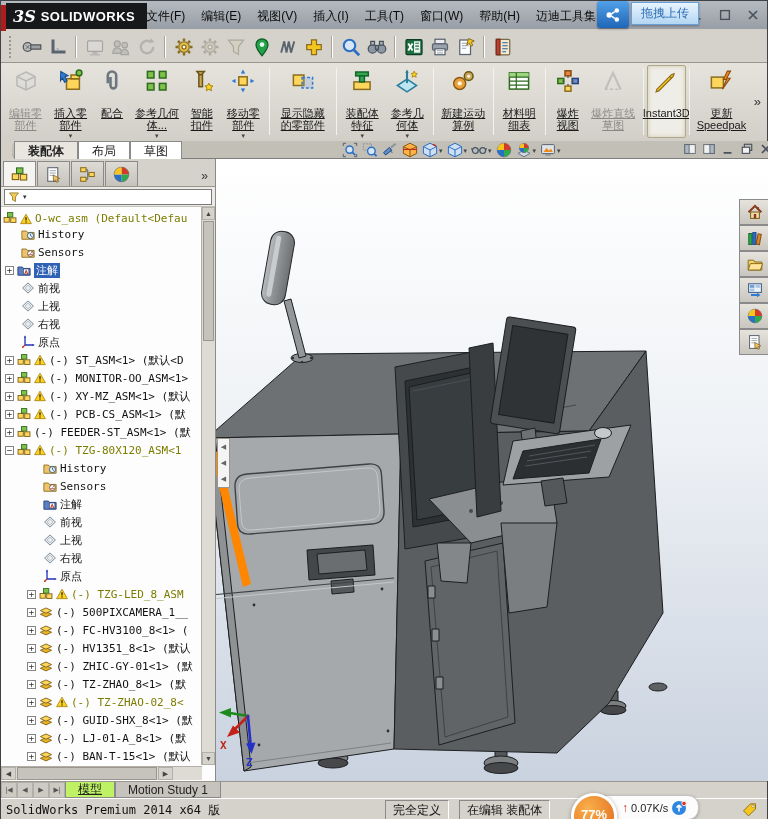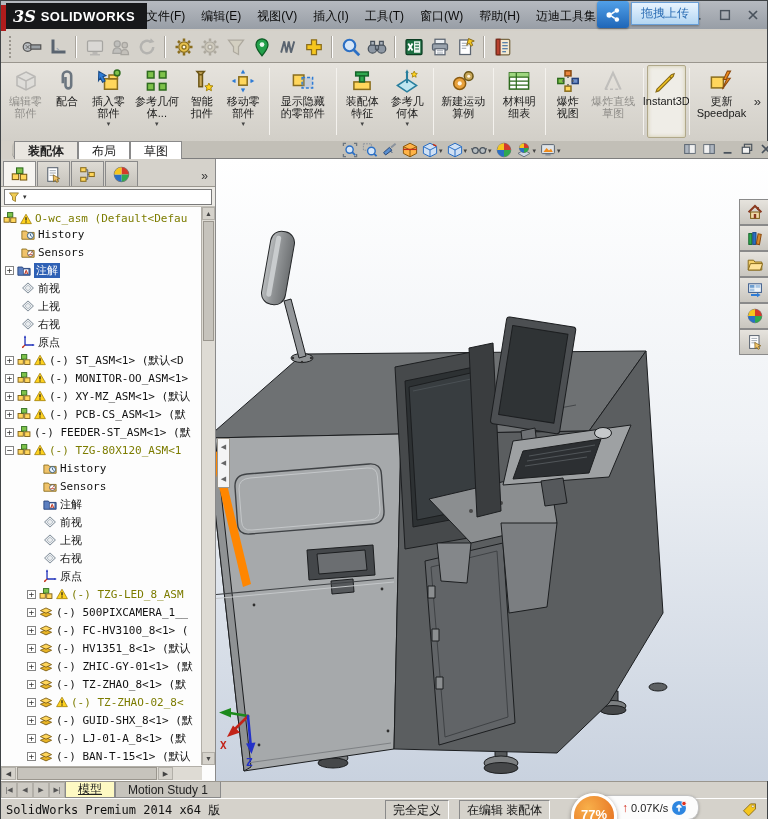--- a/index.html
+++ b/index.html
@@ -21,21 +21,21 @@
 #win-buttons{position:absolute;right:3px;top:5px;display:flex;gap:6px;}
 .winbtn{width:22px;height:18px;display:flex;align-items:center;justify-content:center;}
 
 #quickbar{position:absolute;left:0;top:30px;width:100%;height:32px;background:#d5d2cb;border-bottom:1px solid #9a968e;display:flex;align-items:center;padding-left:8px;gap:1px;z-index:6;}
 .qdrag{width:4px;height:22px;border-left:2px dotted #9a968e;margin-right:5px;}
 .qsep{width:2px;height:22px;border-left:1px solid #a9a59d;border-right:1px solid #fff;margin:0 4px;}
 .qbtn{width:25px;height:26px;display:flex;align-items:center;justify-content:center;}
 
 #ribbon{position:absolute;left:0;top:62px;width:100%;height:78px;background:linear-gradient(#e6e3dd,#d2cfc8);display:flex;align-items:stretch;padding:2px 2px 3px 2px;z-index:6;}
 .rbtn{display:flex;flex-direction:column;align-items:center;justify-content:flex-start;max-width:60px;min-width:38px;padding:3px 2px 1px;font-size:11px;line-height:12px;text-align:center;color:#1a1a1a;border:1px solid transparent;border-radius:2px;}
-.rbtn .rlabel{margin-top:2px;}
+.rbtn .rlabel{margin-top:14px;text-decoration:underline;}
 .rbtn.active{background:#efede7;border-color:#b0a88a;box-shadow:inset 0 0 4px #cfc9a8;}
 .rdd{font-size:7px;color:#444;margin-top:1px;line-height:7px;}
 .rsep{width:1px;background:#aaa79f;border-right:1px solid #f4f2ee;margin:3px 3px;}
 #roverflow{align-self:center;font-size:13px;color:#333;padding:0 4px;margin-left:auto;}
 
 #tabrow{position:absolute;left:11px;top:140px;width:100%;height:18px;background:#c2bfb7;border-bottom:1px solid #7e7e7e;z-index:6;border-radius:6px;}
 #cmdtabs{position:absolute;left:2px;top:0;display:flex;height:18px;}
 .ctab{padding:1px 13px;font-size:12px;border:1px solid #8a8a8a;border-bottom:none;background:#ffffff;color:#222;white-space:nowrap;}
 .ctab.active{background:#e9e6e0;font-weight:bold;}
 #hud{position:absolute;left:330px;top:0;height:18px;display:flex;align-items:center;gap:4px;}
@@ -68,21 +68,21 @@
 #hthumb{width:140px;background:#c6c3bc;border:1px solid #9a968e;margin:0 1px;}
 #flyout-handle{position:absolute;left:216px;top:279px;width:13px;height:50px;background:#f4f4f4;border:1px solid #9a968e;display:flex;flex-direction:column;align-items:center;justify-content:space-around;z-index:3;}
 #flyout-handle span{font-size:7px;color:#666;line-height:6px;}
 
 #taskpane{position:absolute;right:0;top:40px;display:flex;flex-direction:column;z-index:3;}
 .tptab{width:30px;height:26px;border:1px solid #8a8a8a;border-right:none;background:linear-gradient(#e6e3dd,#c9c6bf);display:flex;align-items:center;justify-content:center;}
 
 #bottombar{position:absolute;left:0;top:780px;width:100%;height:17px;background:#d5d2cb;border-top:1px solid #9a968e;display:flex;align-items:stretch;z-index:6;}
 .navbtn{width:16px;border:1px solid #b2afa8;background:#cdcac3;color:#555;font-size:7px;display:flex;align-items:center;justify-content:center;}
 .dtab{padding:0 12px;font-size:12px;display:flex;align-items:center;border:1px solid #8a8a8a;border-top:none;background:#c6c3bc;color:#222;white-space:nowrap;}
-.dtab.active{background:#fef9c3;text-decoration:underline;}
+.dtab.active{background:#bef264;text-decoration:underline;}
 
 #statusbar{position:absolute;left:0;top:797px;width:100%;height:22px;background:#d5d2cb;border-top:1px solid #fff;font-family:"DejaVu Sans Mono",monospace;font-size:12px;color:#111;z-index:6;}
 #sb-product{position:absolute;left:5px;top:3px;white-space:nowrap;}
 #sb-boxes{position:absolute;left:384px;top:1px;display:flex;gap:10px;font-family:"Liberation Sans",sans-serif;}
 .sb-box{border:1px solid;border-color:#8a8a8a #fff #fff #8a8a8a;padding:1px 7px;font-size:12px;white-space:nowrap;}
 #uploader{position:absolute;left:596px;top:-4px;width:102px;height:25px;background:#fcfcfc;border:1px solid #c2c2c2;border-radius:11px;box-shadow:0 1px 3px rgba(0,0,0,.25);display:flex;align-items:center;padding-left:24px;gap:3px;z-index:7;}
 #progress-circle{position:absolute;left:570px;top:-6px;width:46px;height:46px;border-radius:50%;background:radial-gradient(circle at 35% 30%,#f8b04a,#e2641a);border:3px solid #fff;box-shadow:0 1px 4px rgba(0,0,0,.35);color:#fff;font-weight:bold;font-size:13px;text-align:center;line-height:38px;z-index:8;font-family:"Liberation Sans",sans-serif;}
 #up-arrow{color:#d42a1a;font-weight:bold;font-size:12px;font-family:"Liberation Sans",sans-serif;}
 #up-speed{font-size:11px;color:#222;font-family:"Liberation Sans",sans-serif;}
 #sb-tag{position:absolute;right:10px;top:3px;}
@@ -309,36 +309,36 @@
           <svg viewBox="0 0 16 16" width="24" height="24">
             <path d="M8 2 14 5v6l-6 3-6-3V5Z" fill="#d9dcdf" stroke="#7a8088"></path>
             <path d="M2 5l6 3 6-3M8 8v6" fill="none" stroke="#7a8088"></path>
           </svg>
         </span>
         <span class="rlabel">编辑零部件</span>
       </div>
       <div class="rbtn">
         <span class="icw" style="height: 24px; width: 24px;">
           <svg viewBox="0 0 16 16" width="24" height="24">
-            <path d="M5.2 9.5V4.4a2.8 2.8 0 0 1 5.6 0v6.6a1.9 1.9 0 0 1-3.8 0V5.4" fill="none" stroke="#6c7680" stroke-width="1.7"></path>
-          </svg>
-        </span>
-        <span class="rlabel">配合</span>
-      </div>
-      <div class="rbtn">
-        <span class="icw" style="height: 24px; width: 24px;">
-          <svg viewBox="0 0 16 16" width="24" height="24">
             <rect x="5" y="6.5" width="8.6" height="7" fill="#ffd65c" stroke="#8a6d1d"></rect>
             <rect x="8" y="4" width="5.6" height="2.5" fill="#ffd65c" stroke="#8a6d1d"></rect>
             <path d="M1.2 1.6 6 4.4l-2 .7L5.4 8l-1.7.9L2.3 6 1 7.8Z" fill="#2e7cd6" stroke="#1a4b86" stroke-width=".7"></path>
             <circle cx="13.4" cy="2.6" r="1.9" fill="#7ec24a" stroke="#2e6b1e"></circle>
           </svg>
         </span>
         <span class="rlabel">插入零部件</span>
         <span class="rdd">▾</span>
+      </div>
+      <div class="rbtn">
+        <span class="icw" style="height: 24px; width: 24px;">
+          <svg viewBox="0 0 16 16" width="24" height="24">
+            <path d="M5.2 9.5V4.4a2.8 2.8 0 0 1 5.6 0v6.6a1.9 1.9 0 0 1-3.8 0V5.4" fill="none" stroke="#6c7680" stroke-width="1.7"></path>
+          </svg>
+        </span>
+        <span class="rlabel">配合</span>
       </div>
       <div class="rbtn">
         <span class="icw" style="height: 24px; width: 24px;">
           <svg viewBox="0 0 16 16" width="24" height="24">
             <g fill="#7ec24a" stroke="#2e6b1e">
               <rect x="1.6" y="1.6" width="4.4" height="4.4"></rect>
               <rect x="1.6" y="9.6" width="4.4" height="4.4"></rect>
               <rect x="9.6" y="1.6" width="4.4" height="4.4"></rect>
               <rect x="9.6" y="9.6" width="4.4" height="4.4"></rect>
             </g>

